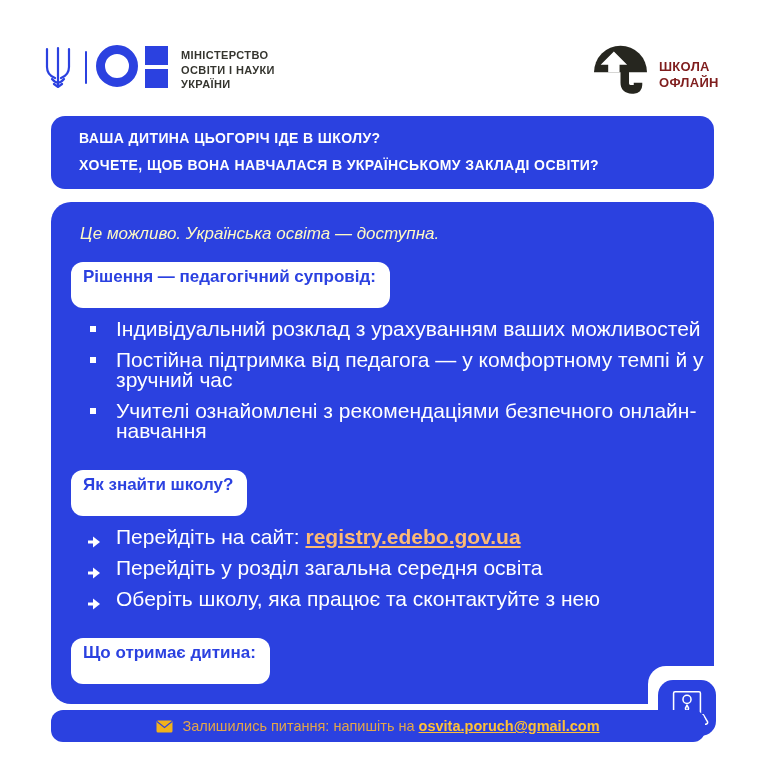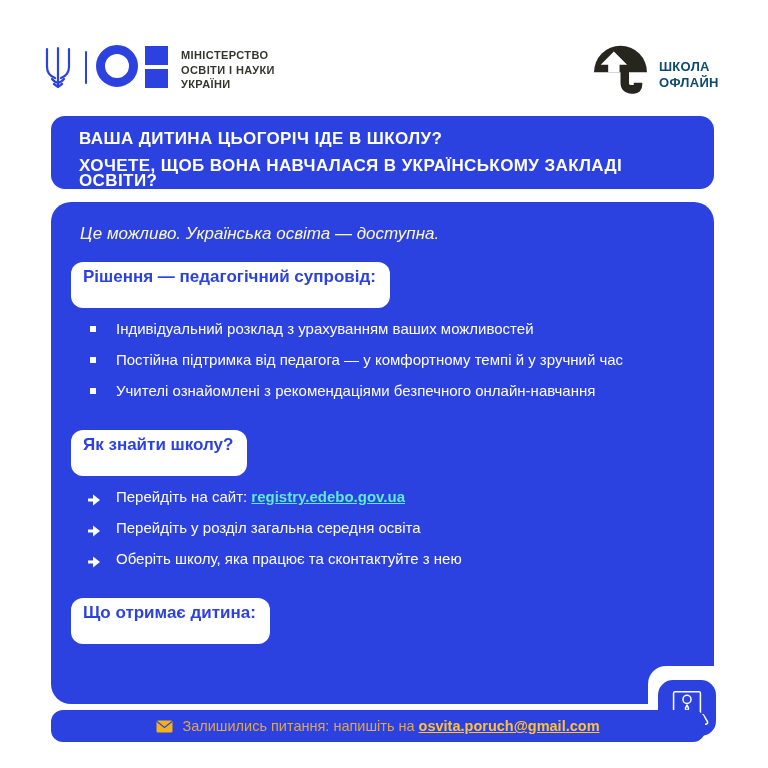--- a/index.html
+++ b/index.html
@@ -9,51 +9,51 @@
   }
   .abs{position:absolute;}
 
   
   #trident{left:43px;top:37px;}
   #logo-divider{left:85px;top:42px;width:2px;height:33px;background:#2b41e0;border-radius:1px;}
   #mon-mark{left:96px;top:35px;}
   #mon-name{left:181px;top:39px;font-size:11px;font-weight:bold;color:#35352f;
     line-height:14.5px;letter-spacing:.4px;}
   #so-mark{left:592px;top:34px;}
-  #so-name{left:659px;top:50px;font-size:13px;font-weight:bold;color:#0c4a6e;line-height:16px;letter-spacing:.3px;}
+  #so-name{left:659px;top:50px;font-size:13px;font-weight:bold;color:#7f1d1d;line-height:16px;letter-spacing:.3px;}
 
   
   #banner{
     left:51px;top:107px;width:663px;height:73px;background:#2b41e0;border-radius:14px;
     box-sizing:border-box;padding:15px 20px 0 28px;color:#fff;
   }
-  #banner .bl{font-size:17px;font-weight:bold;letter-spacing:.4px;line-height:15px;}
+  #banner .bl{font-size:14px;font-weight:bold;letter-spacing:.4px;line-height:15px;}
   #banner .bl + .bl{margin-top:12px;}
 
   
   #card{
     left:51px;top:193px;width:663px;height:502px;background:#2b41e0;border-radius:20px;
     box-sizing:border-box;color:#fff;
   }
   #intro{margin:22px 0 0 29px;font-size:17px;font-style:italic;color:#fef9c3;}
   .badge{
     display:inline-block;margin:18px 0 0 20px;background:#ffffff;color:#2b41e0;
     font-size:17px;font-weight:bold;padding:5px 14px 21px 12px;border-radius:12px;line-height:20px;
   }
   ul.card-list{list-style:none;margin:11px 0 0 0;padding:0 0 0 37px;}
   ul.card-list li{
-    position:relative;font-size:15px;line-height:20px;margin-bottom:11px;padding-left:28px;color:#fff;
+    position:relative;font-size:21px;line-height:20px;margin-bottom:11px;padding-left:28px;color:#fff;
   }
   
   ul.sq li .bullet{position:absolute;left:2px;top:7px;width:6px;height:6px;background:#fff;}
   
   ul.dot li .bullet{position:absolute;left:1px;top:6px;width:8px;height:8px;background:#fff;border-radius:50%;}
   
   ul.arrow li .bullet{position:absolute;left:0;top:4px;width:13px;height:12px;}
-  a.white-link{color:#5eead4;font-weight:bold;text-decoration:underline;cursor:pointer;}
+  a.white-link{color:#fdba74;font-weight:bold;text-decoration:underline;cursor:pointer;}
 
   
   #notch{left:648px;top:657px;width:66px;height:39px;background:#ffffff;border-top-left-radius:18px;}
   #tile{left:658px;top:671px;width:58px;height:56px;background:#2b41e0;border-radius:15px;
     display:flex;align-items:center;justify-content:center;}
 
   
   #contact-bar{
     left:51px;top:701px;width:654px;height:32px;background:#2b41e0;border-radius:12px;
     display:flex;align-items:center;justify-content:center;gap:9px;box-sizing:border-box;

